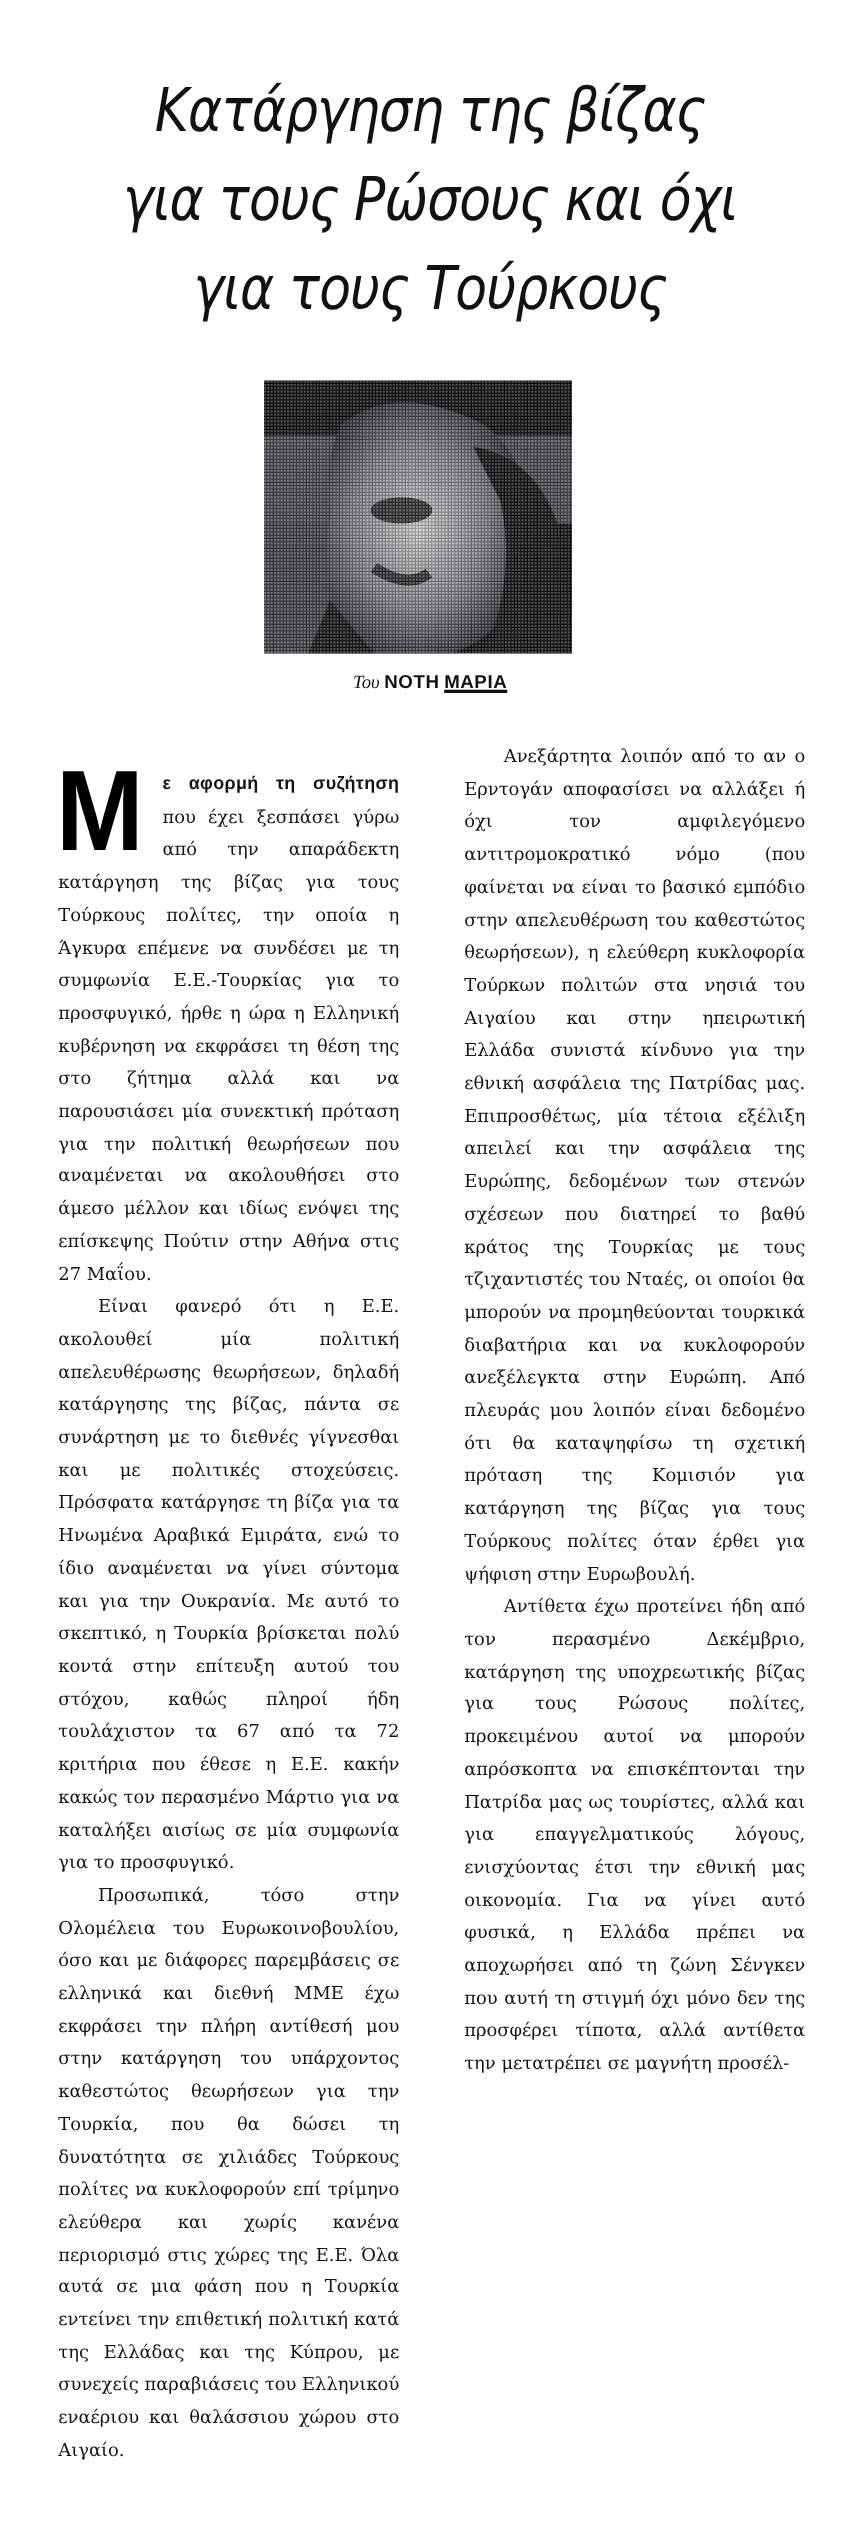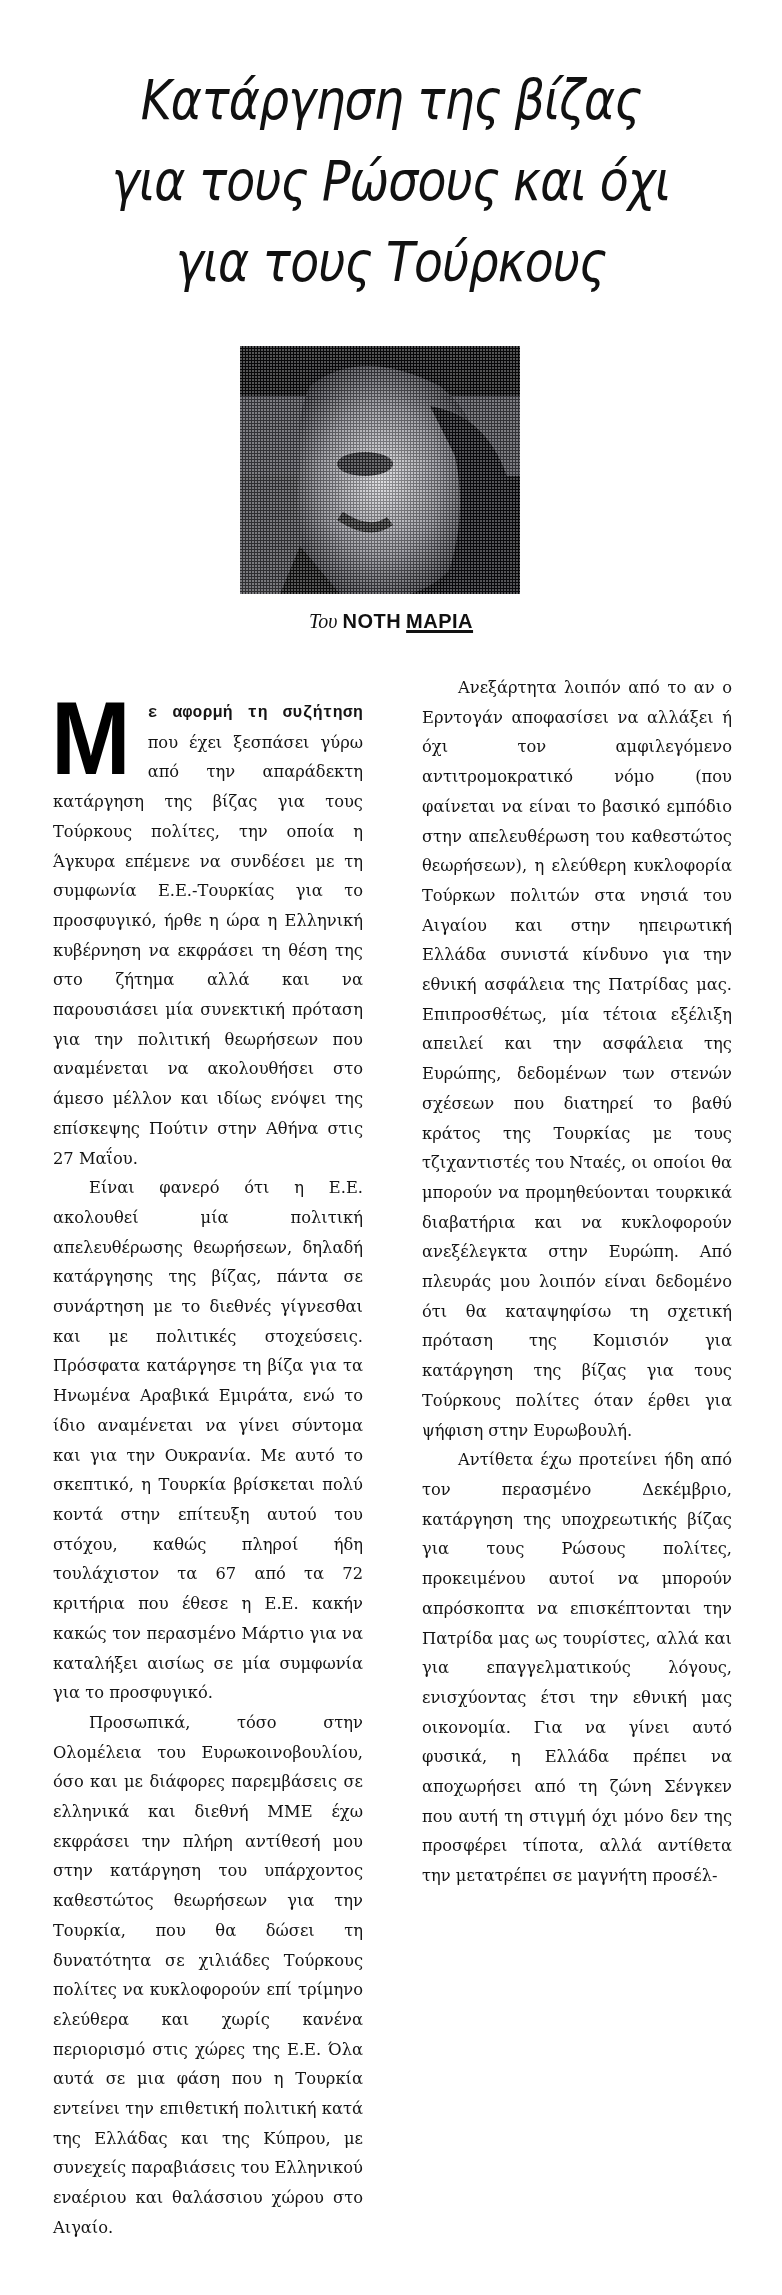--- a/index.html
+++ b/index.html
@@ -16,21 +16,21 @@
       transform-origin: center;
     }
     .headline div { white-space: nowrap; }
     .photo {
       position: absolute; left: 240px; top: 346px; width: 280px; height: 248px;
       background: #0a0a0a; overflow: hidden;
     }
     .photo svg { display: block; }
     .byline {
       position: absolute; left: 0; top: 610px; width: 782px; text-align: center;
-      font-size: 20px;
+      font-size: 17px;
     }
     .byline .pre { font-family: "Liberation Serif", serif; font-style: italic; }
     .byline .name { font-family: "Liberation Sans", sans-serif; font-weight: bold; letter-spacing: 0.5px; }
     .byline .surname { font-family: "Liberation Sans", sans-serif; font-weight: bold; text-decoration: underline; text-decoration-thickness: 3px; letter-spacing: 0.5px; }
 
     .col {
       position: absolute; top: 697px; width: 310px;
       font-family: "DejaVu Serif", serif;
       font-size: 16.3px; line-height: 29.7px;
       text-align: justify;
@@ -43,21 +43,21 @@
     .dropcap {
       float: left;
       font-family: "Liberation Sans", sans-serif;
       font-weight: bold;
       font-size: 104px; line-height: 78px;
       margin: 2px 10px 0 -2px;
       transform: scaleX(0.92);
       transform-origin: left;
       color: #000;
     }
-    .lead-in { font-weight: bold; font-family: Liberation Mono, monospace; letter-spacing: 0.3px; }
+    .lead-in { font-weight: bold; font-family: Liberation Sans, sans-serif; letter-spacing: 0.3px; }
   </style>
 </head>
 <body>
 
 <div class="headline">
   <div>Κατάργηση της βίζας</div>
   <div>για τους Ρώσους και όχι</div>
   <div>για τους Τούρκους</div>
 </div>
 

